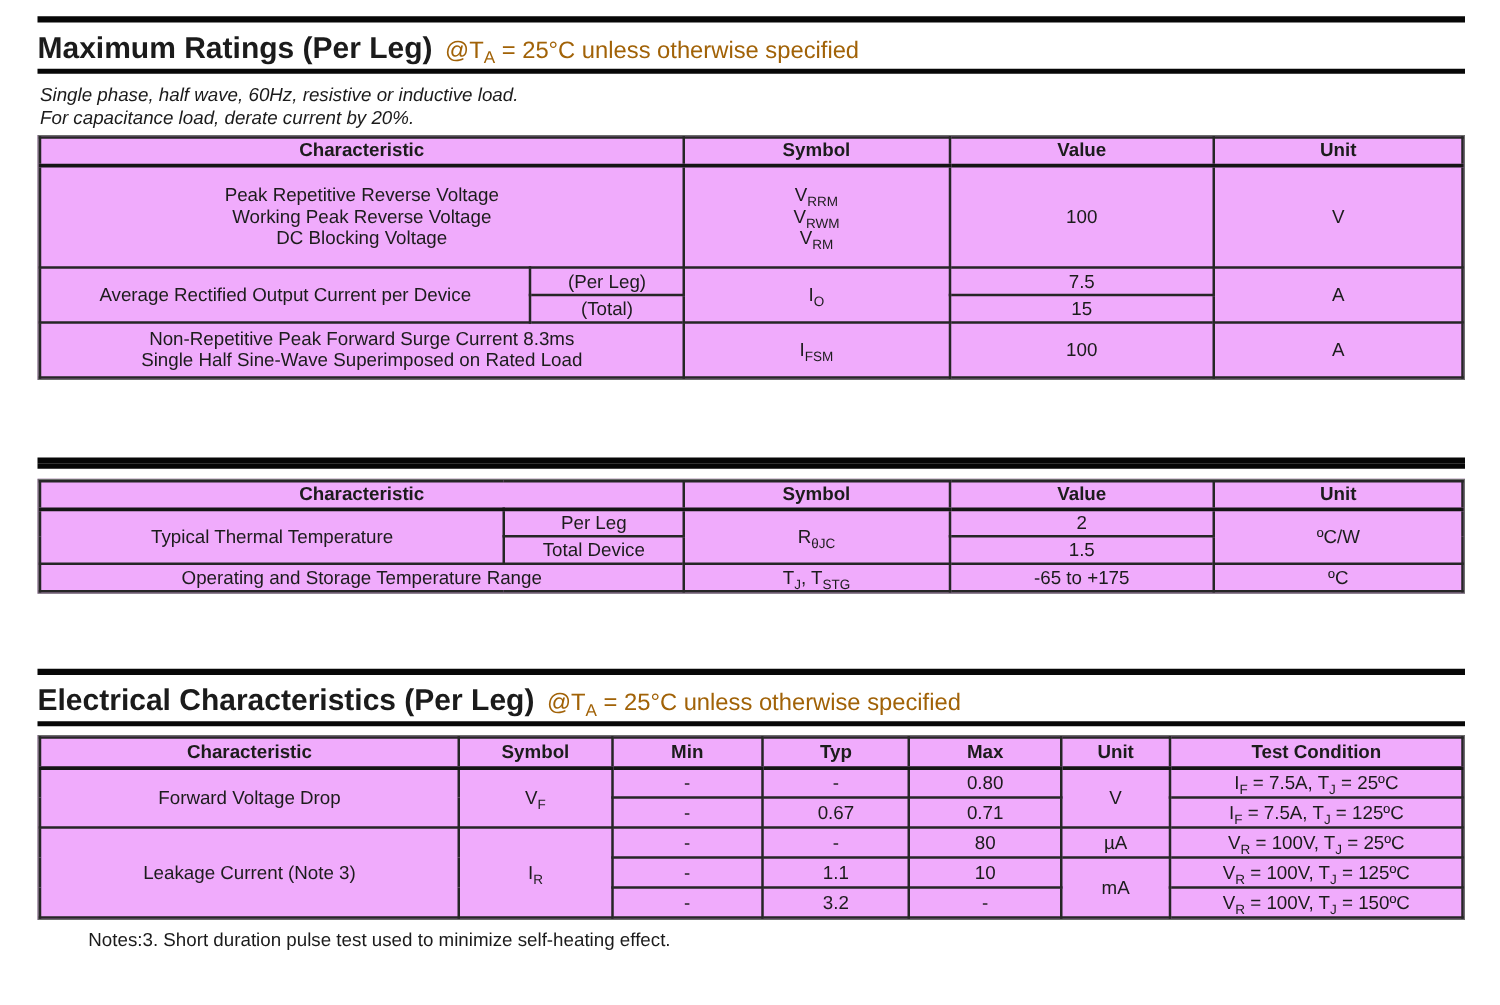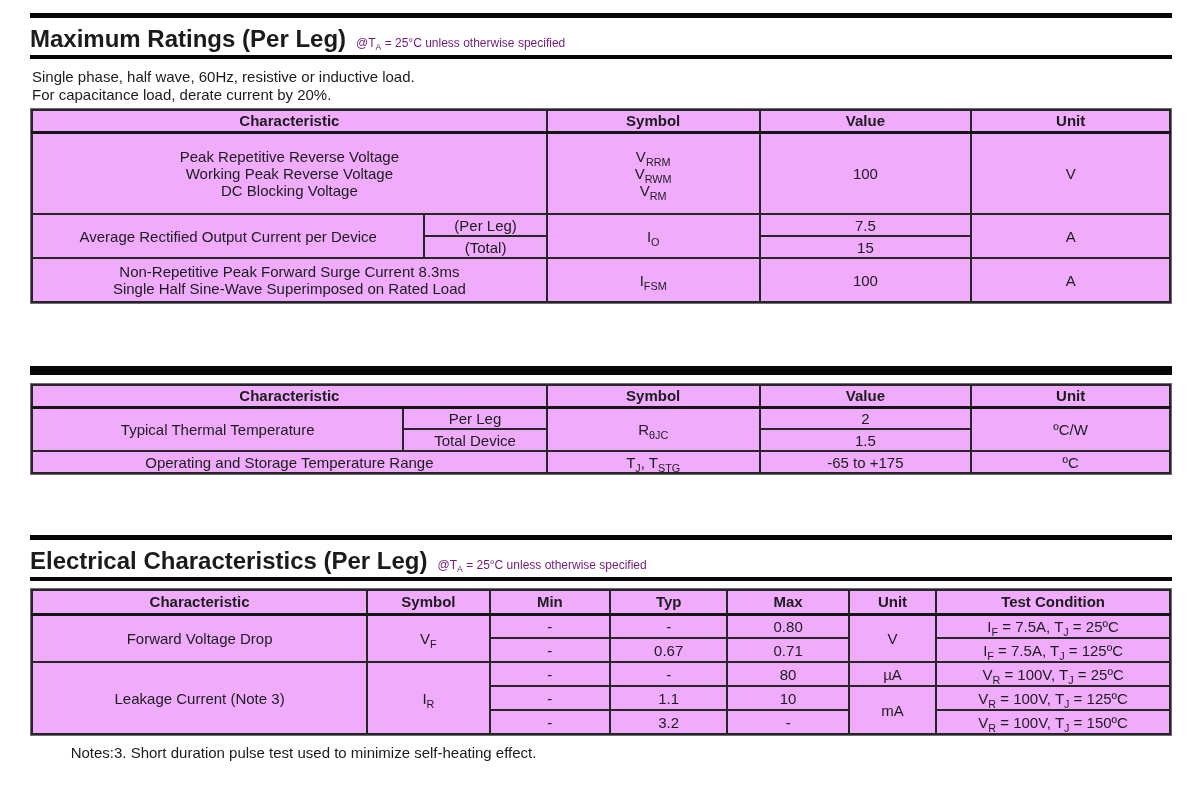--- a/index.html
+++ b/index.html
@@ -10,22 +10,22 @@
     padding:13px 28px 0 30px;
     background:#ffffff;
     color:#1b1b1b;
     font-family:"Liberation Sans", sans-serif;
     overflow:hidden;
   }
   .bar-thick{height:5px;background:#070707;}
   .bar-med{height:4px;background:#070707;}
   .title-row{display:flex;align-items:baseline;gap:10px;margin:8px 0 3px 0;}
   .sec-title{font-size:24px;line-height:26px;font-weight:bold;margin:0;}
-  .sec-subtitle{font-size:12px;font-weight:normal;color:#701a75;}
-  .intro{margin:9px 0 4px 2px;font-size:15px;line-height:18px;}
+  .sec-subtitle{font-size:19px;font-weight:normal;color:#a16207;}
+  .intro{margin:9px 0 4px 2px;font-size:15px;line-height:18px;font-style:italic;}
   .tbl-frame{border:1px solid #6d6d6d;padding:0;background:#f0abfc;}
   table.spec{border-collapse:collapse;width:100%;table-layout:fixed;font-size:15px;color:#1c1c1c;}
   table.spec td{
     border:2px solid #262626;
     padding:0 6px;
     text-align:center;
     vertical-align:middle;
     overflow:hidden;
     white-space:nowrap;
   }

